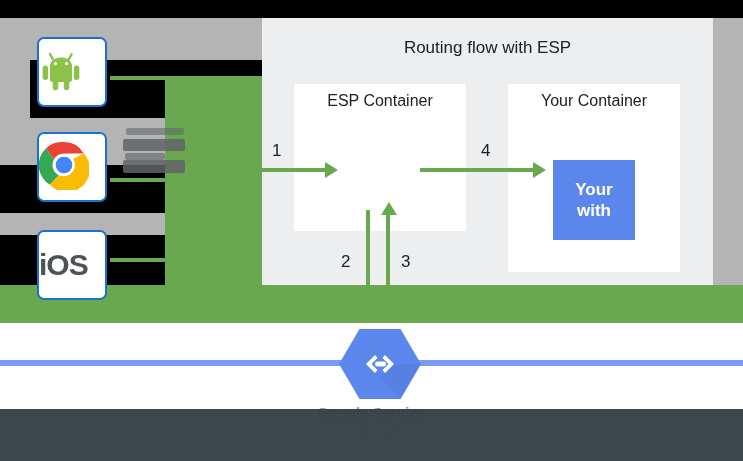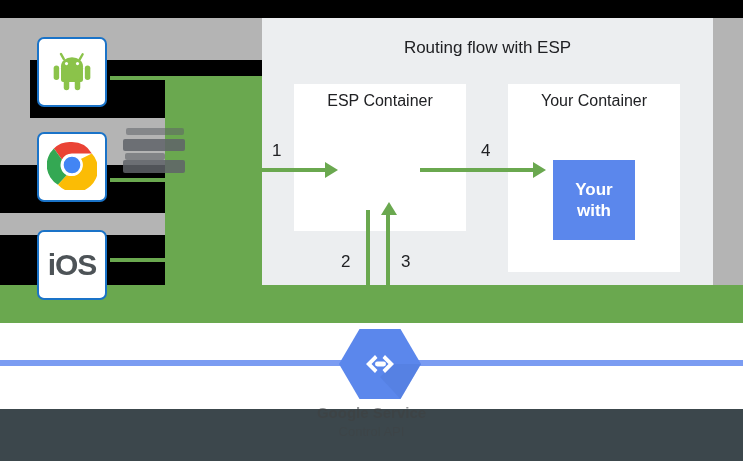--- a/index.html
+++ b/index.html
@@ -202,21 +202,21 @@
   
   .icon-card {
     position: absolute;
     width: 70px; height: 70px;
     background: #ffffff;
     border: 2px solid #1a73c8;
     border-radius: 7px;
     box-sizing: border-box;
     display: flex;
     align-items: center;
-    justify-content: center;
+    justify-content: flex-start;
     overflow: hidden;
   }
   #card-android { left: 37px; top: 37px; }
   #card-chrome  { left: 37px; top: 132px; }
   #card-ios     { left: 37px; top: 230px; }
 
   .ios-text {
     font-size: 30px;
     font-weight: bold;
     color: #4d5357;

